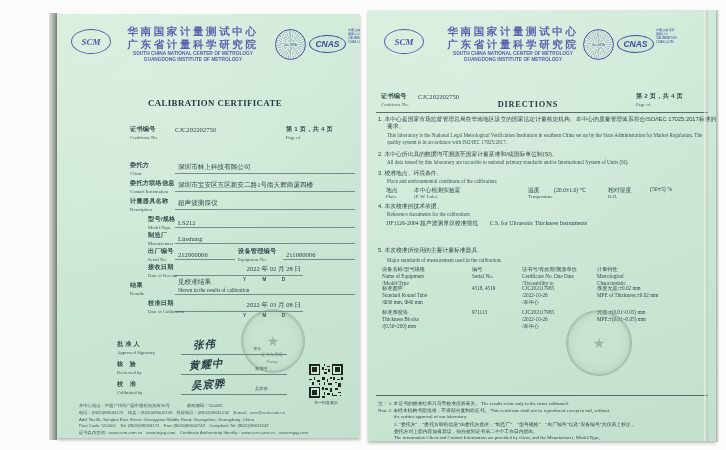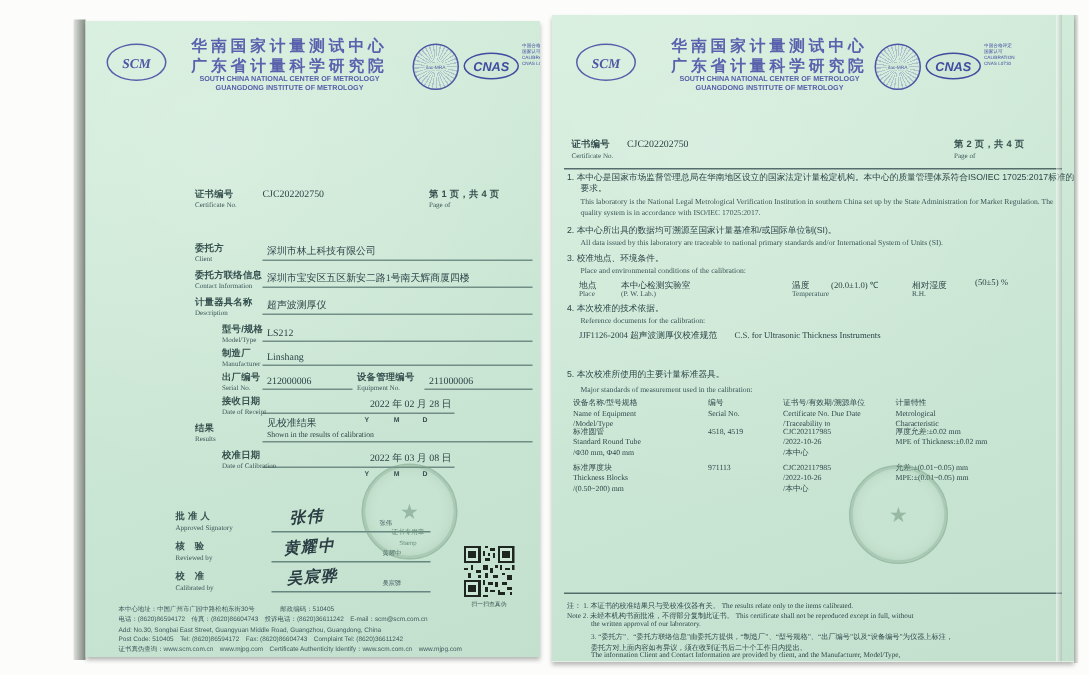--- a/index.html
+++ b/index.html
@@ -79,20 +79,21 @@
     <div class="cnas" style="left:252px;top:21px;width:37px;height:18px">
         <span>CNAS</span>
       </div>
     <div class="side" style="left:291px;top:15px">
       <div>中国合格评定</div>
       <div>国家认可</div>
       <div>CALIBRATION</div>
       <div>CNAS L0730</div>
     </div>
 
+    <div class="t1" style="left:10px;top:84px;width:296px;font-size:8.8px;letter-spacing:.4px">CALIBRATION CERTIFICATE</div>
 
     <div class="lab" style="left:73px;top:111px">
         <b>证书编号</b>
         <i>Certificate No.</i>
       </div>
     <div class="certv" style="left:118px;top:112px">CJC202202750</div>
     <div class="lab" style="left:229px;top:111px">
         <b>第 1 页，共 4 页</b>
         <i class="pre">Page         of</i>
       </div>
@@ -293,20 +294,21 @@
       <div>CALIBRATION</div>
       <div>CNAS L0730</div>
     </div>
 
 
     <div class="lab" style="left:13px;top:82px">
         <b>证书编号</b>
         <i>Certificate No.</i>
       </div>
     <div class="certv" style="left:50px;top:83px">CJC202202750</div>
+    <div class="t1" style="left:40px;top:90px;width:240px;font-size:8.3px;letter-spacing:.8px">DIRECTIONS</div>
     <div class="lab" style="left:268px;top:82px">
         <b>第 2 页，共 4 页</b>
         <i class="pre">Page         of</i>
       </div>
 
     <div class="rule" style="left:8px;top:102px;width:332px"></div>
 
     <div class="icn" style="left:10px;top:106px;width:332px">1. 本中心是国家市场监督管理总局在华南地区设立的国家法定计量检定机构。本中心的质量管理体系符合ISO/IEC 17025:2017标准的要求。</div>
     <div class="ien" style="left:19px;top:122px;width:322px">This laboratory is the National Legal Metrological Verification Institution in southern China set up by the State Administration for Market Regulation. The quality system is in accordance with ISO/IEC 17025:2017.</div>
 

